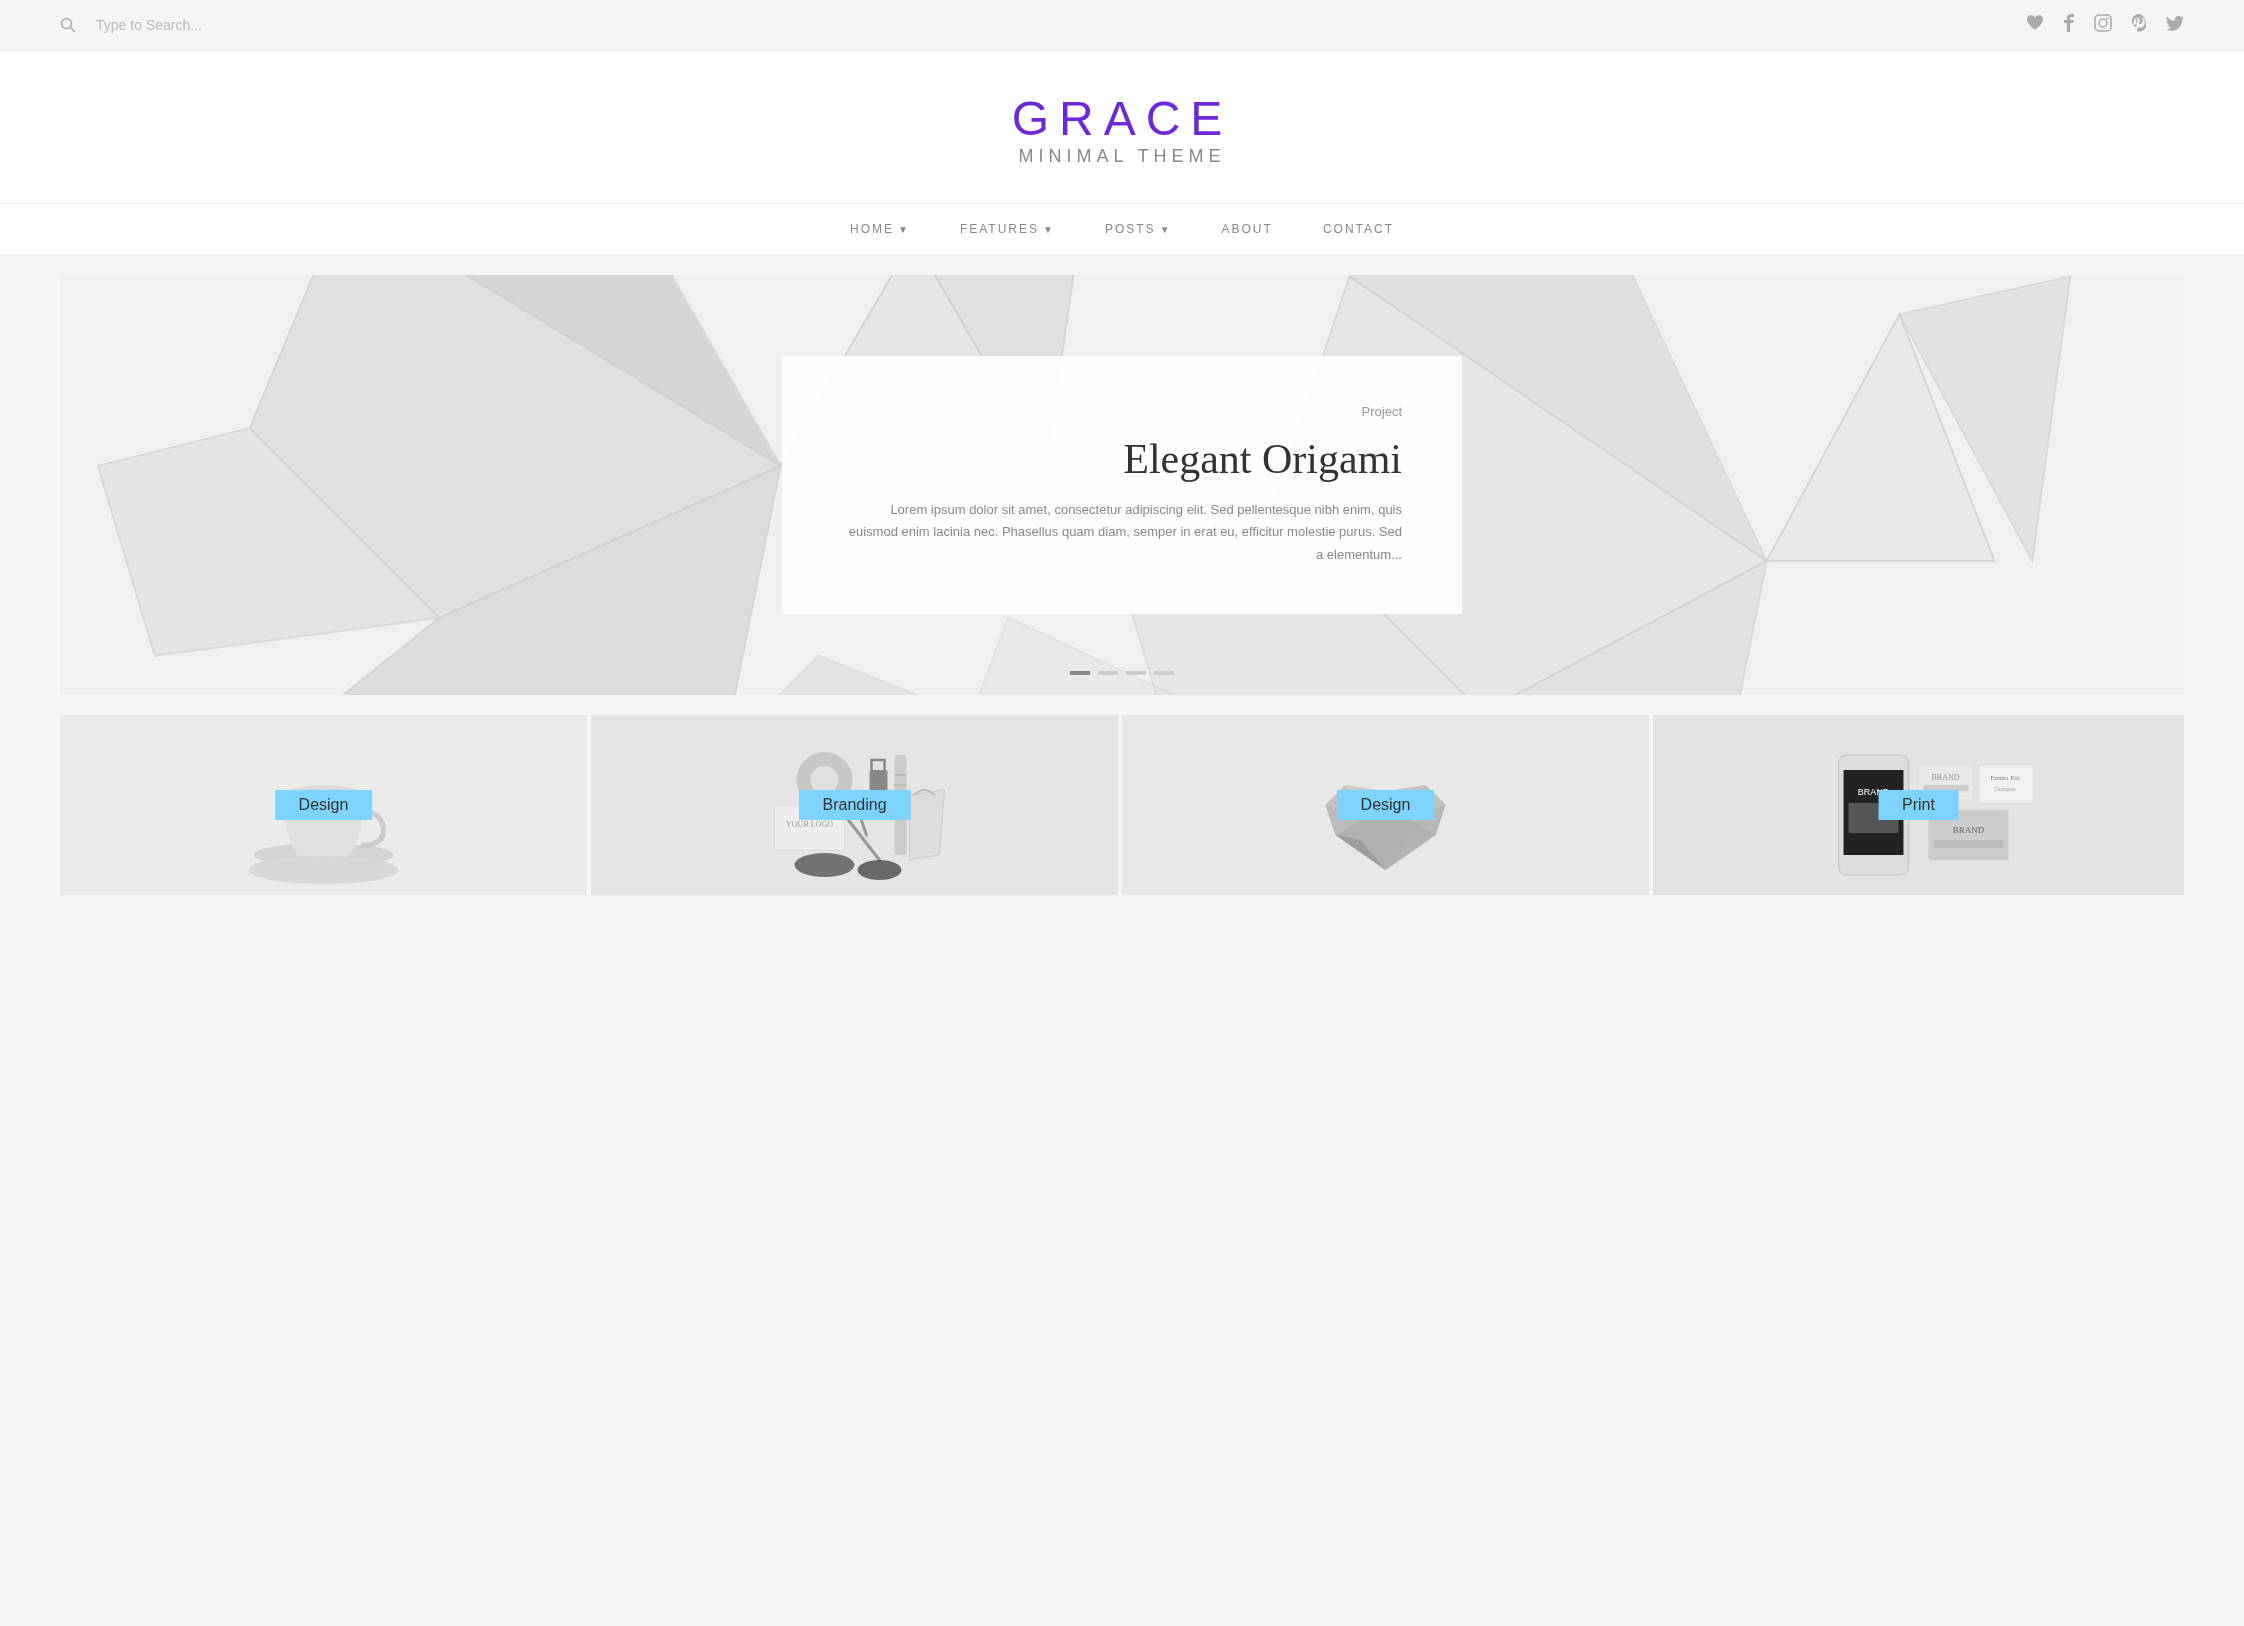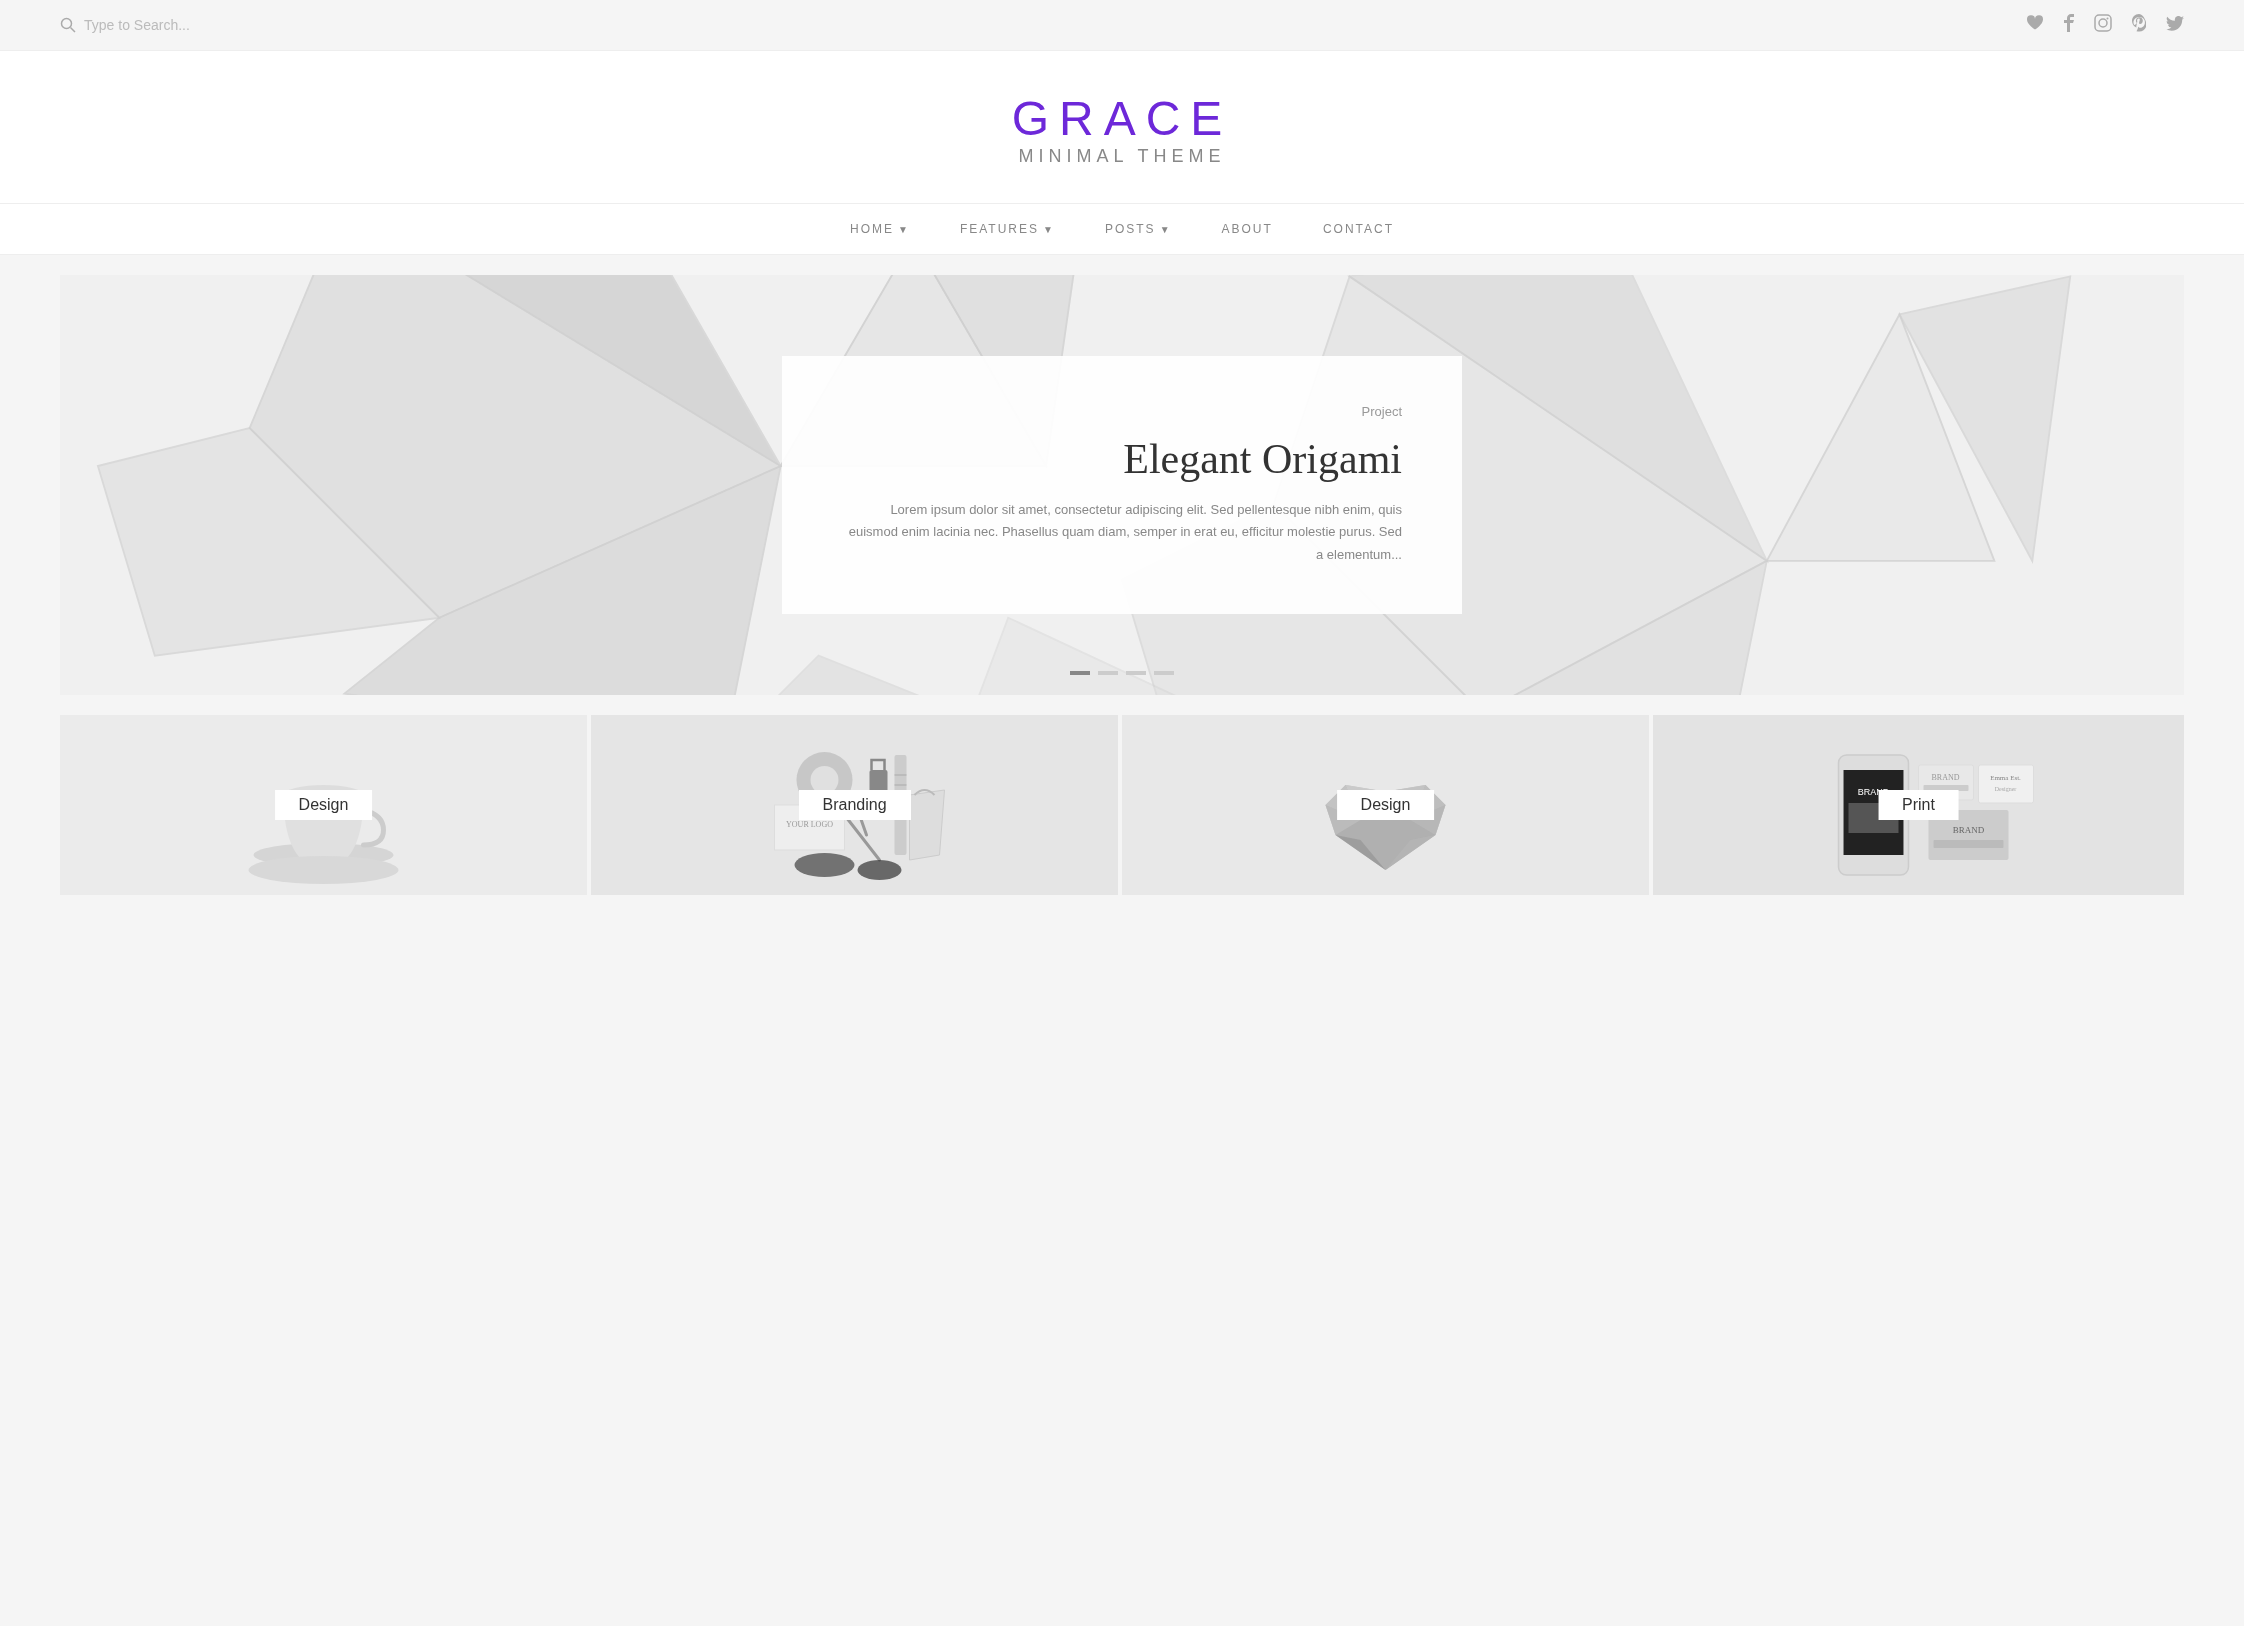--- a/index.html
+++ b/index.html
@@ -9,21 +9,21 @@
     .top-bar {
       background: #f5f5f5;
       display: flex;
       align-items: center;
       justify-content: space-between;
       padding: 14px 60px;
     }
     .search-area {
       display: flex;
       align-items: center;
-      gap: 8px;
+      gap: 20px;
       color: #aaa;
       font-size: 14px;
     }
     .search-icon-svg { width: 16px; height: 16px; }
     .social-icons {
       display: flex;
       gap: 20px;
       align-items: center;
     }
     .social-icon {
@@ -158,21 +158,21 @@
       height: 180px;
       overflow: hidden;
       cursor: pointer;
     }
     .portfolio-item:not(:last-child) { border-right: 4px solid #f5f5f5; }
     .portfolio-label {
       position: absolute;
       top: 50%;
       left: 50%;
       transform: translate(-50%, -50%);
-      background: #ffffff;
+      background: #7dd3fc;
       padding: 6px 24px;
       font-family: 'Helvetica Neue', Helvetica, Arial, sans-serif;
       font-size: 16px;
       color: #333;
       font-weight: 400;
       white-space: nowrap;
     }
 
     
     .origami-svg {

